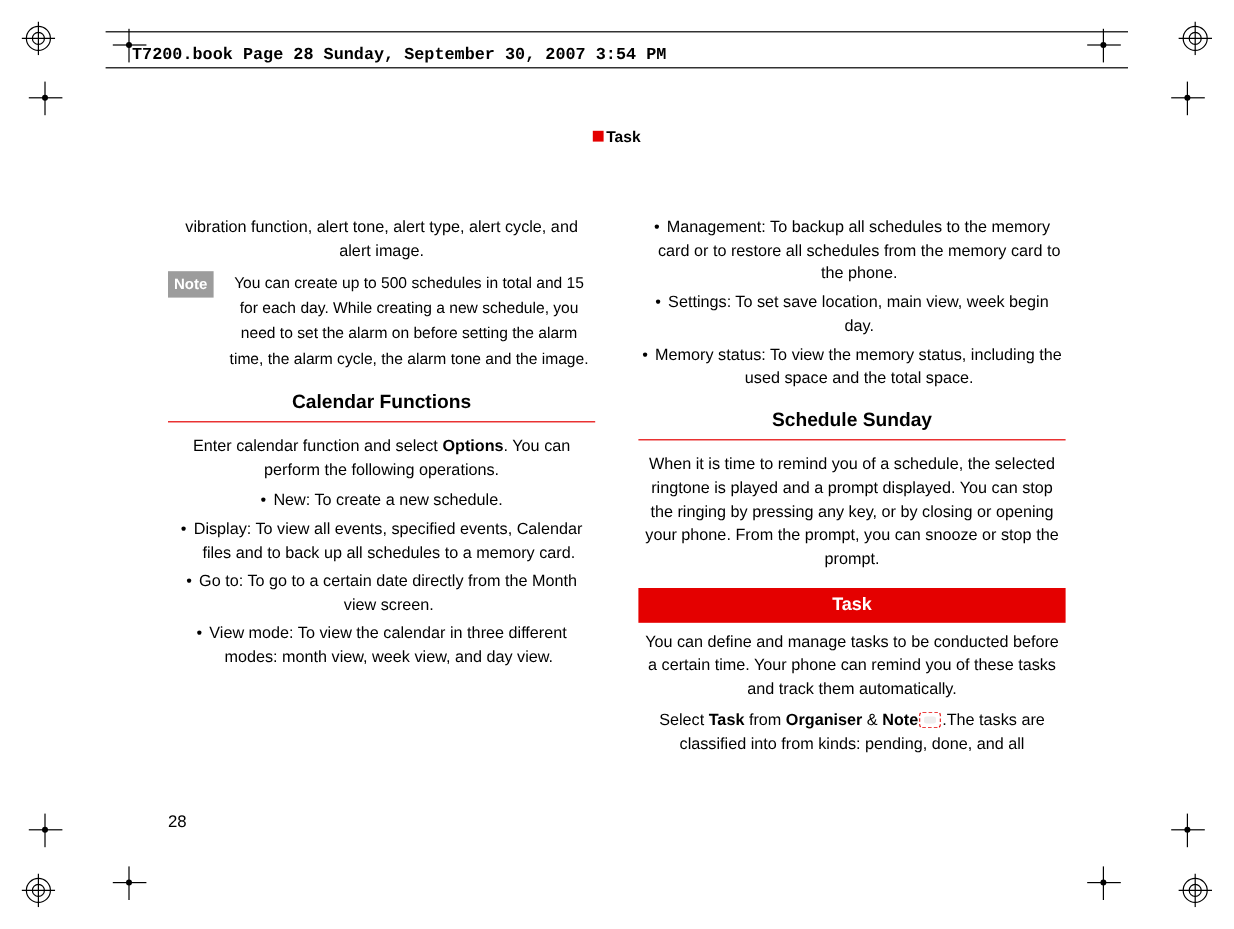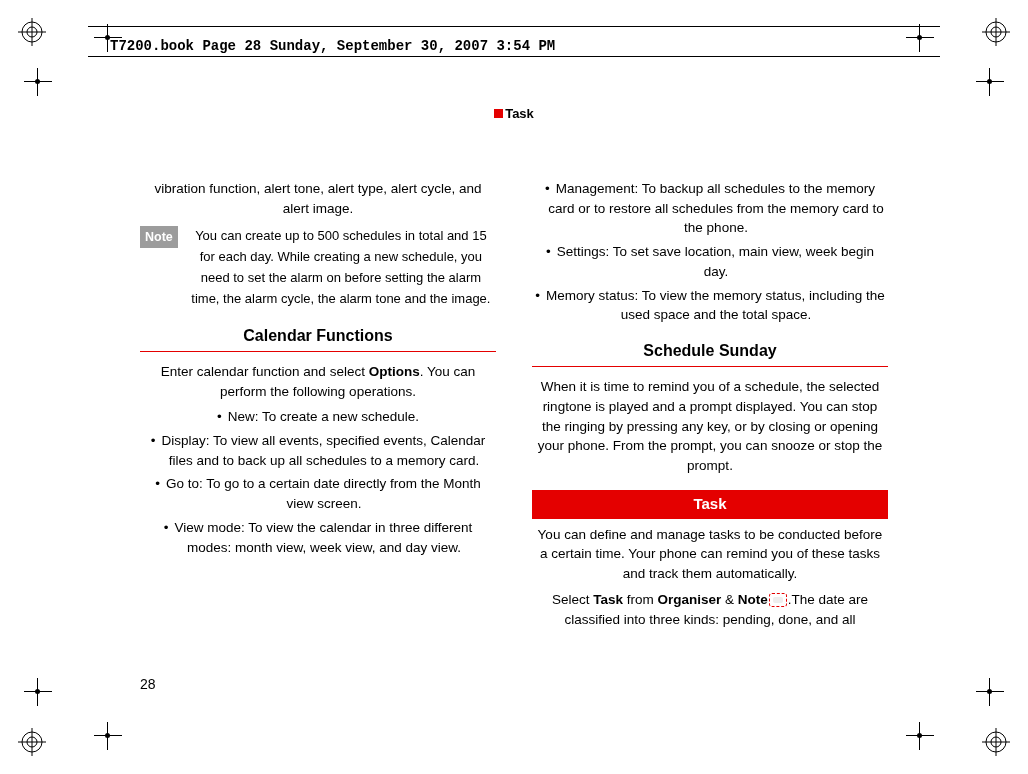--- a/index.html
+++ b/index.html
@@ -156,20 +156,20 @@
         <div class="h2">Schedule Sunday</div>
         <div class="h2-rule"></div>
 
         <div class="para">When it is time to remind you of a schedule, the selected ringtone is played and a prompt displayed. You can stop the ringing by pressing any key, or by closing or opening your phone. From the prompt, you can   snooze or stop the prompt.</div>
 
         <div class="task-bar">Task</div>
 
         <div class="para">You can define and manage tasks to be conducted before a certain time. Your phone can remind you of these tasks and track them automatically.</div>
 
         <div class="para">
-          <span>Select </span><b>Task</b><span> from </span><b>Organiser</b><span> &amp; </span><b>Note</b><span class="tools-icon"></span><span>.The date are classified into three kinds: pending, done, and all</span>
+          <span>Select </span><b>Task</b><span> from </span><b>Organiser</b><span> &amp; </span><b>Note</b><span class="tools-icon"></span><span>.The tasks are classified into from kinds: pending, done, and all</span>
         </div>
       </div>
     </div>
   </div>
 
   <div class="page-num">28</div>
 </div>
 
 </body></html>

